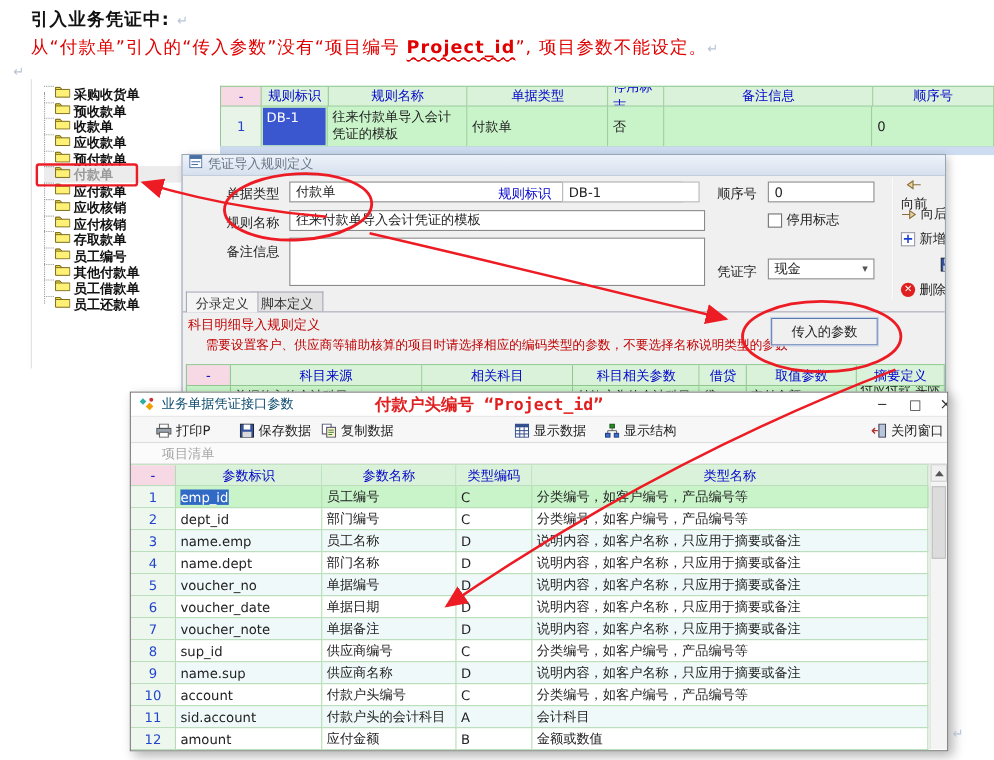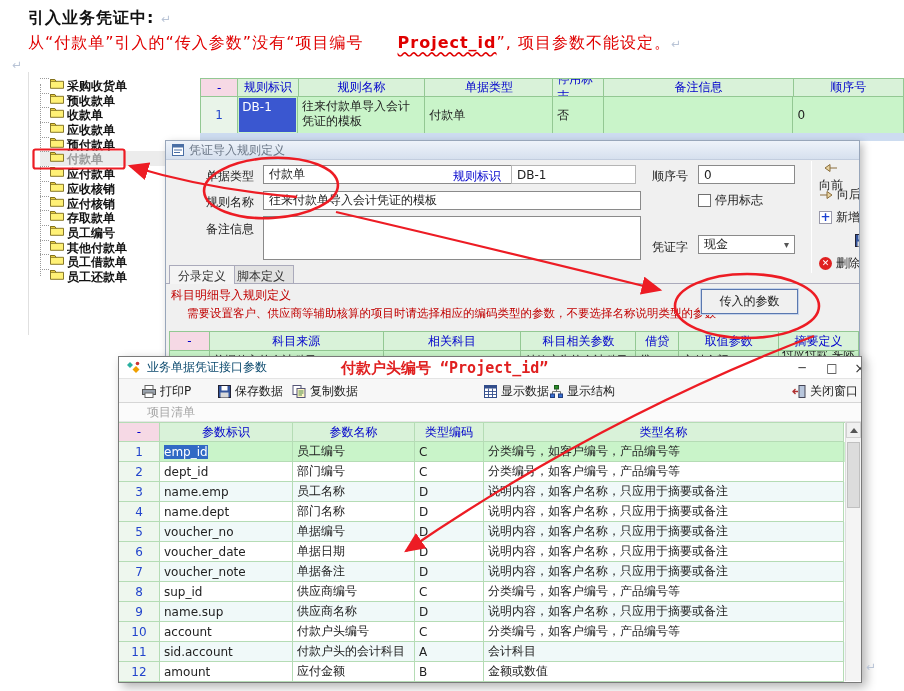--- a/index.html
+++ b/index.html
@@ -4,21 +4,21 @@
 <style>
   * { margin:0; padding:0; box-sizing:border-box; }
   html,body { background:#fff; }
   body { width:904px; height:691px; position:relative; overflow:hidden;
          font-family:"DejaVu Sans","Liberation Sans",sans-serif; font-size:12px; color:#222; }
   .abs { position:absolute; }
 
   
   .heading { left:28px; top:8px; font-size:16px; font-weight:bold; color:#111; letter-spacing:1px; }
   .subheading { left:28px; top:33px; font-size:16px; color:#e00000; letter-spacing:1px; white-space:nowrap; }
-  .wavy { text-decoration:underline wavy; text-underline-offset:3px; font-weight:bold;margin-left:28px; }
+  .wavy { text-decoration:underline wavy; text-underline-offset:3px; font-weight:bold; }
   .pilcrow { color:#b9c4d6; font-size:12px; font-weight:normal; }
   .pilcrow-lone1 { left:12px; top:58px; }
   .pilcrow-lone2 { left:866px; top:660px; }
 
   
   .pane-line { left:28px; top:72px; width:1px; height:263px; background:#e0e0e0; }
   .tree-vline { left:40px; top:84px; width:1px; height:192px; border-left:1px dotted #9a9a9a; }
   .tree-host { left:40px; top:78px; width:130px; }
   .tree-item { display:flex; align-items:flex-start; height:14.7px; cursor:default;font-weight:bold; }
   .tree-twig { width:9px; height:1px; border-top:1px dotted #9a9a9a; margin-right:1px; flex:none; }
@@ -44,21 +44,21 @@
   .rules-table .rdata .numcell { background:#e9f4e9; }
   .ridsel { display:block; width:100%; height:100%; background:#3a57d0; color:#fff; padding:2px 3px; }
   .rname { font-size:12px; line-height:1.25; align-items:flex-start !important; padding-top:2px !important; }
   .blue-strip { left:200px; top:133px; width:704px; height:8px; background:#cddcf0; }
 
   
   .rule-dialog { left:165px; top:140px; width:695px; height:222px; background:#f0f0f0;
                  border:1px solid #98a6ba; box-shadow:3px 3px 8px rgba(0,0,0,.25); overflow:hidden; }
   .rd-title { position:absolute; left:0; top:0; width:100%; height:19px;
               background:linear-gradient(#eef3fa,#d6e0ee); border-bottom:1px solid #c2cdde;
-              display:flex; align-items:center; padding:0 6px; color:#6b7787; font-size:12px; }
+              display:flex; padding:0 6px; color:#6b7787; font-size:12px; }
   .rd-title svg { margin-right:5px; }
   .fld-label { position:absolute; font-size:12px; color:#222; white-space:nowrap; }
   .lbl-blue { color:#0000cc; }
   .tbox { position:absolute; background:#fff; border:1px solid #8a8a8a; font-size:12px;
           display:flex; align-items:center; padding:0 5px; overflow:hidden; }
   .dd .chev { margin-left:auto; color:#555; font-size:10px; }
   .chk { position:absolute; display:flex; align-items:center; font-size:12px; }
   .chk .box { width:13px; height:13px; background:#fff; border:1px solid #707070; margin-right:4px; }
   .side-sep { position:absolute; left:645px; top:20px; width:1px; height:112px; background:#cfcfcf; border-right:1px solid #fff; }
   .side-btn { position:absolute; left:653px; display:flex; align-items:center; gap:4px; font-size:12px; color:#222; cursor:default; white-space:nowrap; }
@@ -92,21 +92,21 @@
   .pd-annot { position:absolute; left:222px; top:2px; font-size:15px; font-weight:bold; color:#e02020;
               font-family:"DejaVu Sans Mono","Liberation Mono",monospace; white-space:nowrap; }
   .winbtn { position:absolute; top:0; width:26px; height:21px; display:flex; align-items:center;
             justify-content:center; color:#333; font-size:12px; }
   .wb-min{left:670px;} .wb-max{left:700px;} .wb-close{left:728px;}
   .pd-toolbar { position:absolute; left:0; top:22px; width:100%; height:24px; background:#f7f7f7;
                 border-bottom:1px solid #d6d6d6; }
   .tb-item { position:absolute; top:2px; height:20px; display:flex; align-items:center; gap:4px;
              font-size:12px; color:#222; padding:0 3px; white-space:nowrap; }
   .tb-print{left:20px;} .tb-save{left:96px;} .tb-copy{left:170px;justify-content:space-between;}
-  .tb-data{left:362px;} .tb-struct{left:428px;} .tb-close{left:670px;}
+  .tb-data{left:346px;} .tb-struct{left:428px;} .tb-close{left:670px;}
   .pd-group { position:absolute; left:0; top:46px; width:100%; height:19px; background:#fbfbfb;
               border-bottom:1px solid #e6e6e6; display:flex; align-items:center; padding-left:28px;
               color:#a6a6a6; font-size:12px; }
   .params-table { position:absolute; left:0px; top:65px; width:726px; border-top:1px solid #b5dcb5; background:#fff; }
   .pt-c0{width:41px;} .pt-c1{width:133px;} .pt-c2{width:122px;} .pt-c3{width:69px;} .pt-c4{width:360px;}
   .params-table .tc { border-color:#b5dcb5; }
   .params-table .thead .tc { height:19px; }
   .prow .tc { height:20px; background:transparent; font-size:12px; }
   .prow { background:#fff; }
   .prow:nth-of-type(odd) { background:#f0f9f9; }

